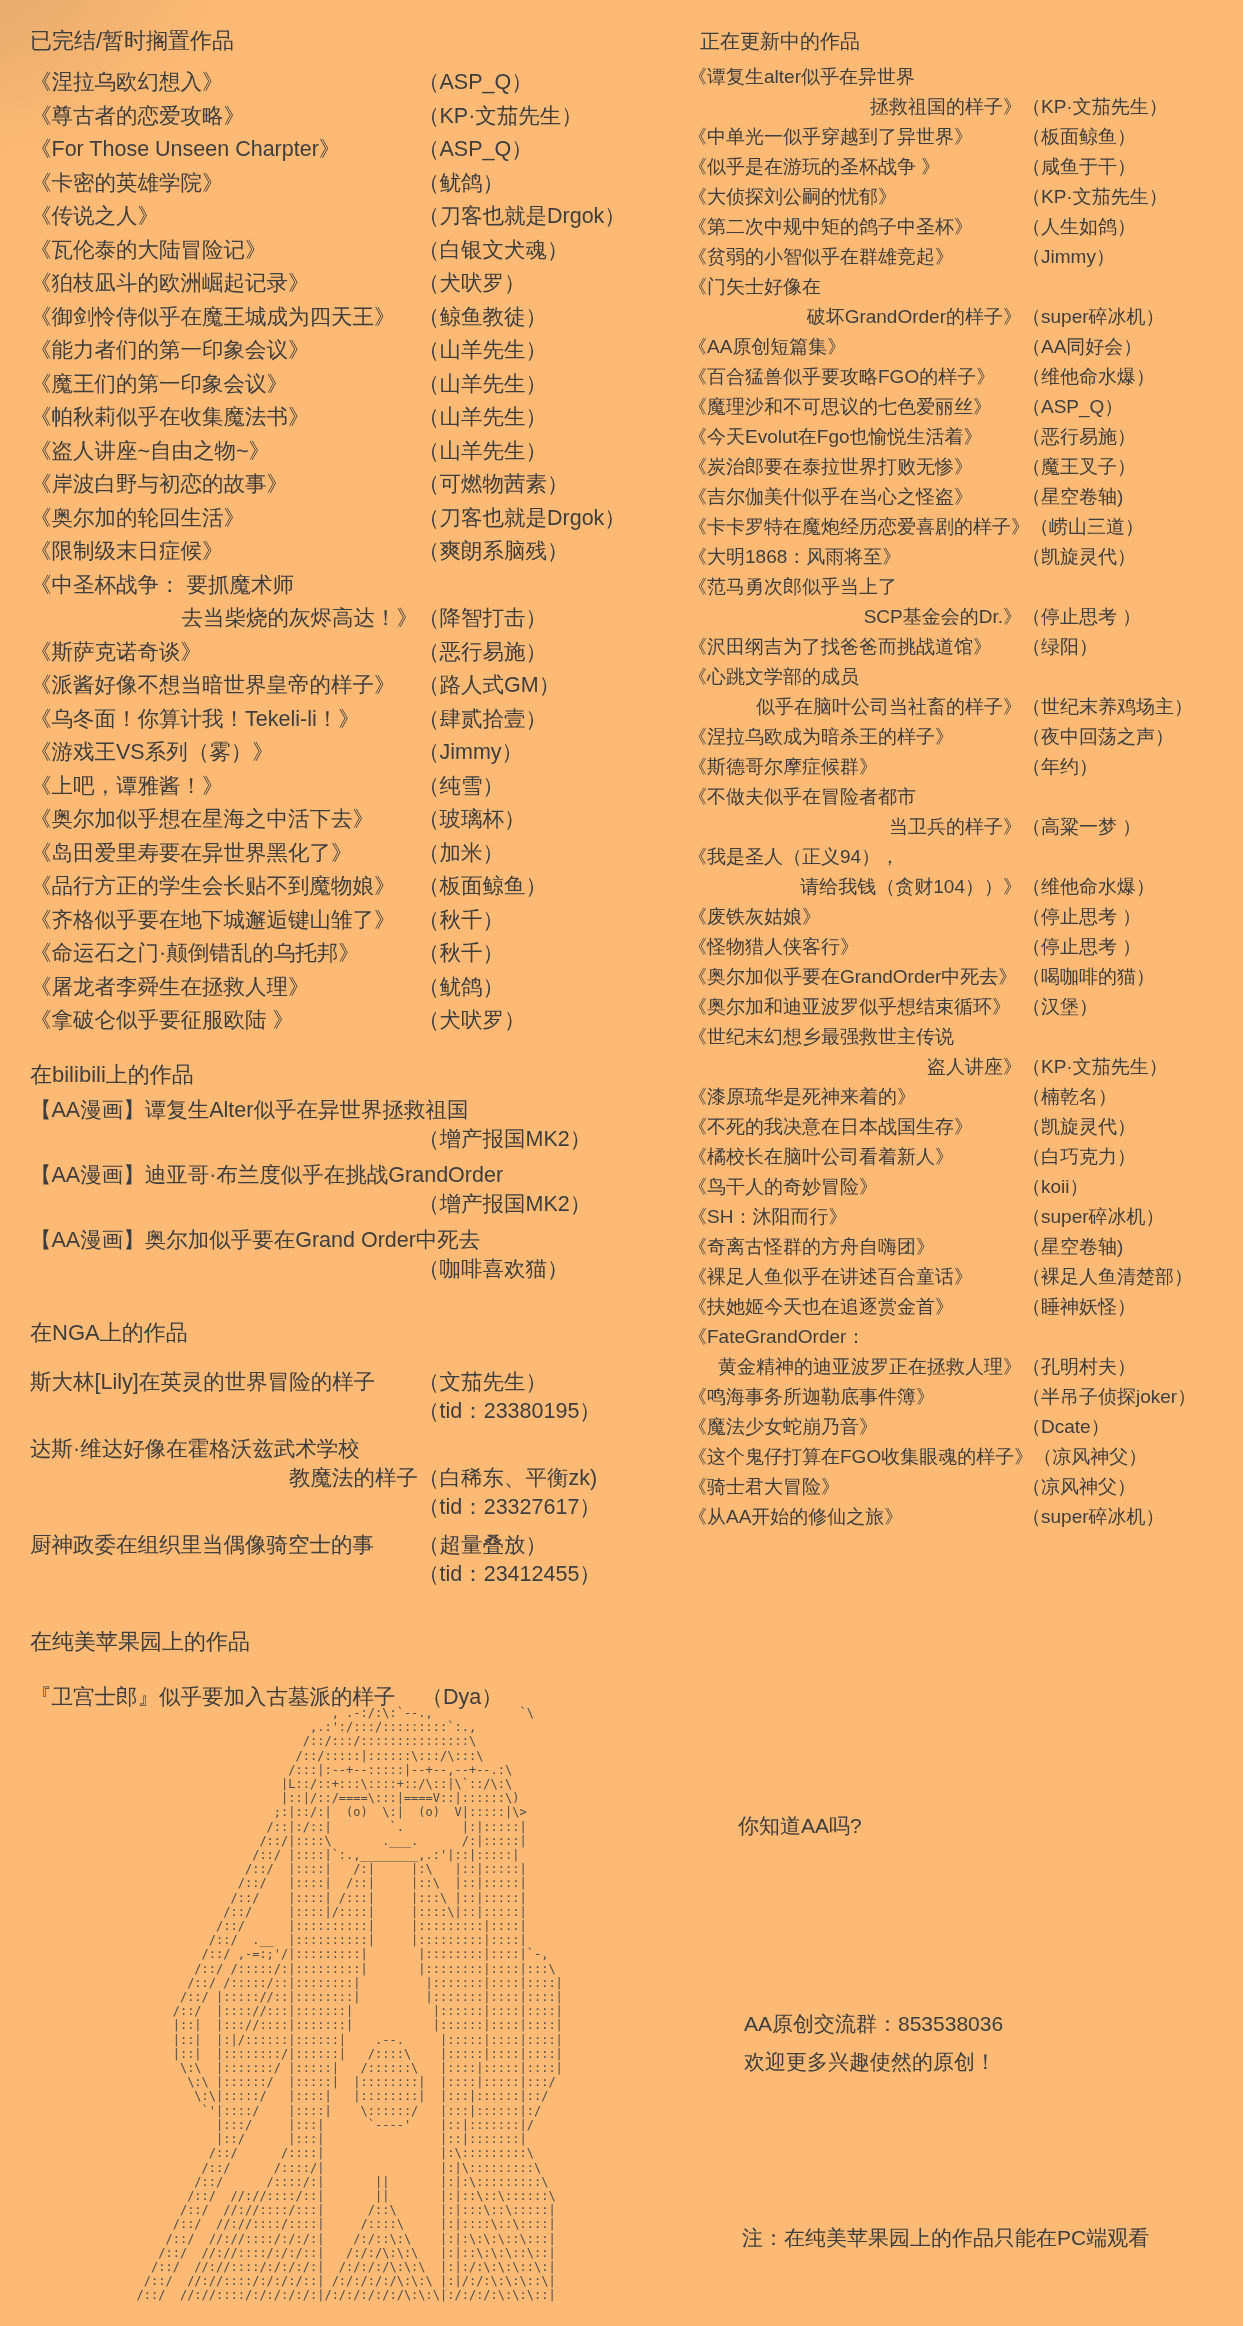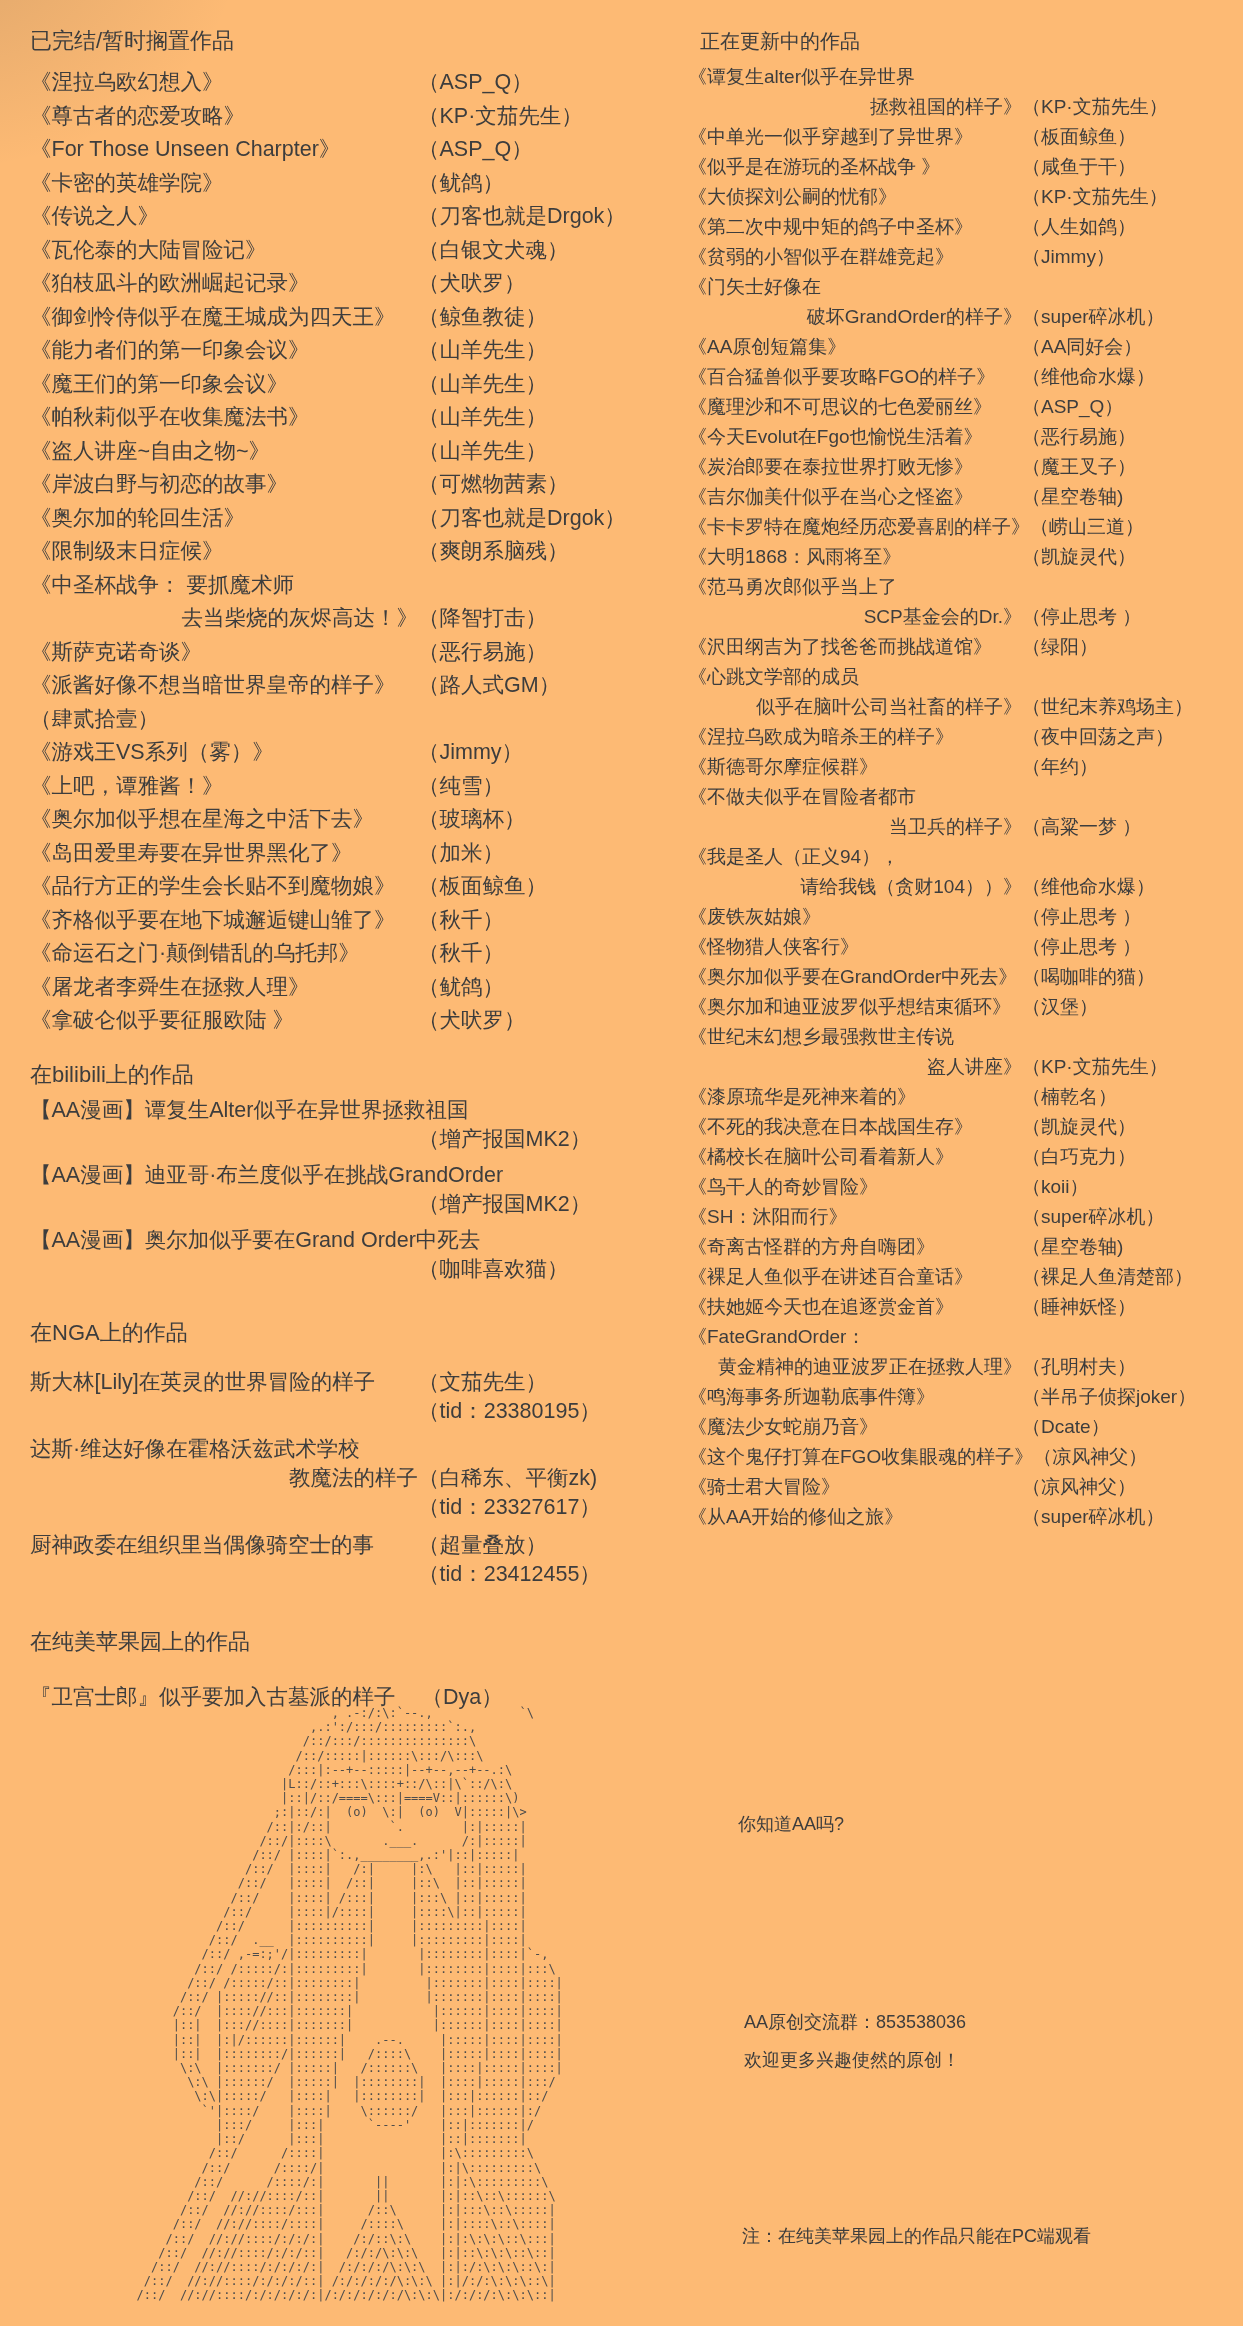--- a/index.html
+++ b/index.html
@@ -34,21 +34,21 @@
   #hdr-bili{margin-top:24px;}
   #bilibili-list{margin-top:8px;}
   #hdr-nga{margin-top:36px;}
   #nga-list{margin-top:22px;}
   #hdr-apple{margin-top:40px;}
   #apple-list{margin-top:28px;}
   #updating-list{margin-top:8px;}
   #ascii-art{position:absolute;left:86px;top:1706px;margin:0;
       font-family:"DejaVu Sans Mono","Liberation Mono",monospace;
       font-size:12px;line-height:14.2px;color:#4c4c4c;white-space:pre;}
-  .floating{position:absolute;font-size:18px;white-space:nowrap;}
+  .floating{position:absolute;font-size:21px;white-space:nowrap;}
   #aa-question{left:738px;top:1812px;}
   #qq-group{left:744px;top:2010px;}
   #welcome{left:744px;top:2048px;}
   #note{left:742px;top:2224px;}
 </style>
 </head>
 <body>
 
 <div class="page">
 
@@ -158,20 +158,23 @@
           </div>
           <div class="a">（恶行易施）</div>
         </div>
         <div class="row">
           <div class="t">
             <div class="l1">《派酱好像不想当暗世界皇帝的样子》</div>
           </div>
           <div class="a">（路人式GM）</div>
         </div>
         <div class="row">
+          <div class="t">
+            <div class="l1">《乌冬面！你算计我！Tekeli-li！》</div>
+          </div>
           <div class="a">（肆贰拾壹）</div>
         </div>
         <div class="row">
           <div class="t">
             <div class="l1">《游戏王VS系列（雾）》</div>
           </div>
           <div class="a">（Jimmy）</div>
         </div>
         <div class="row">
           <div class="t">

